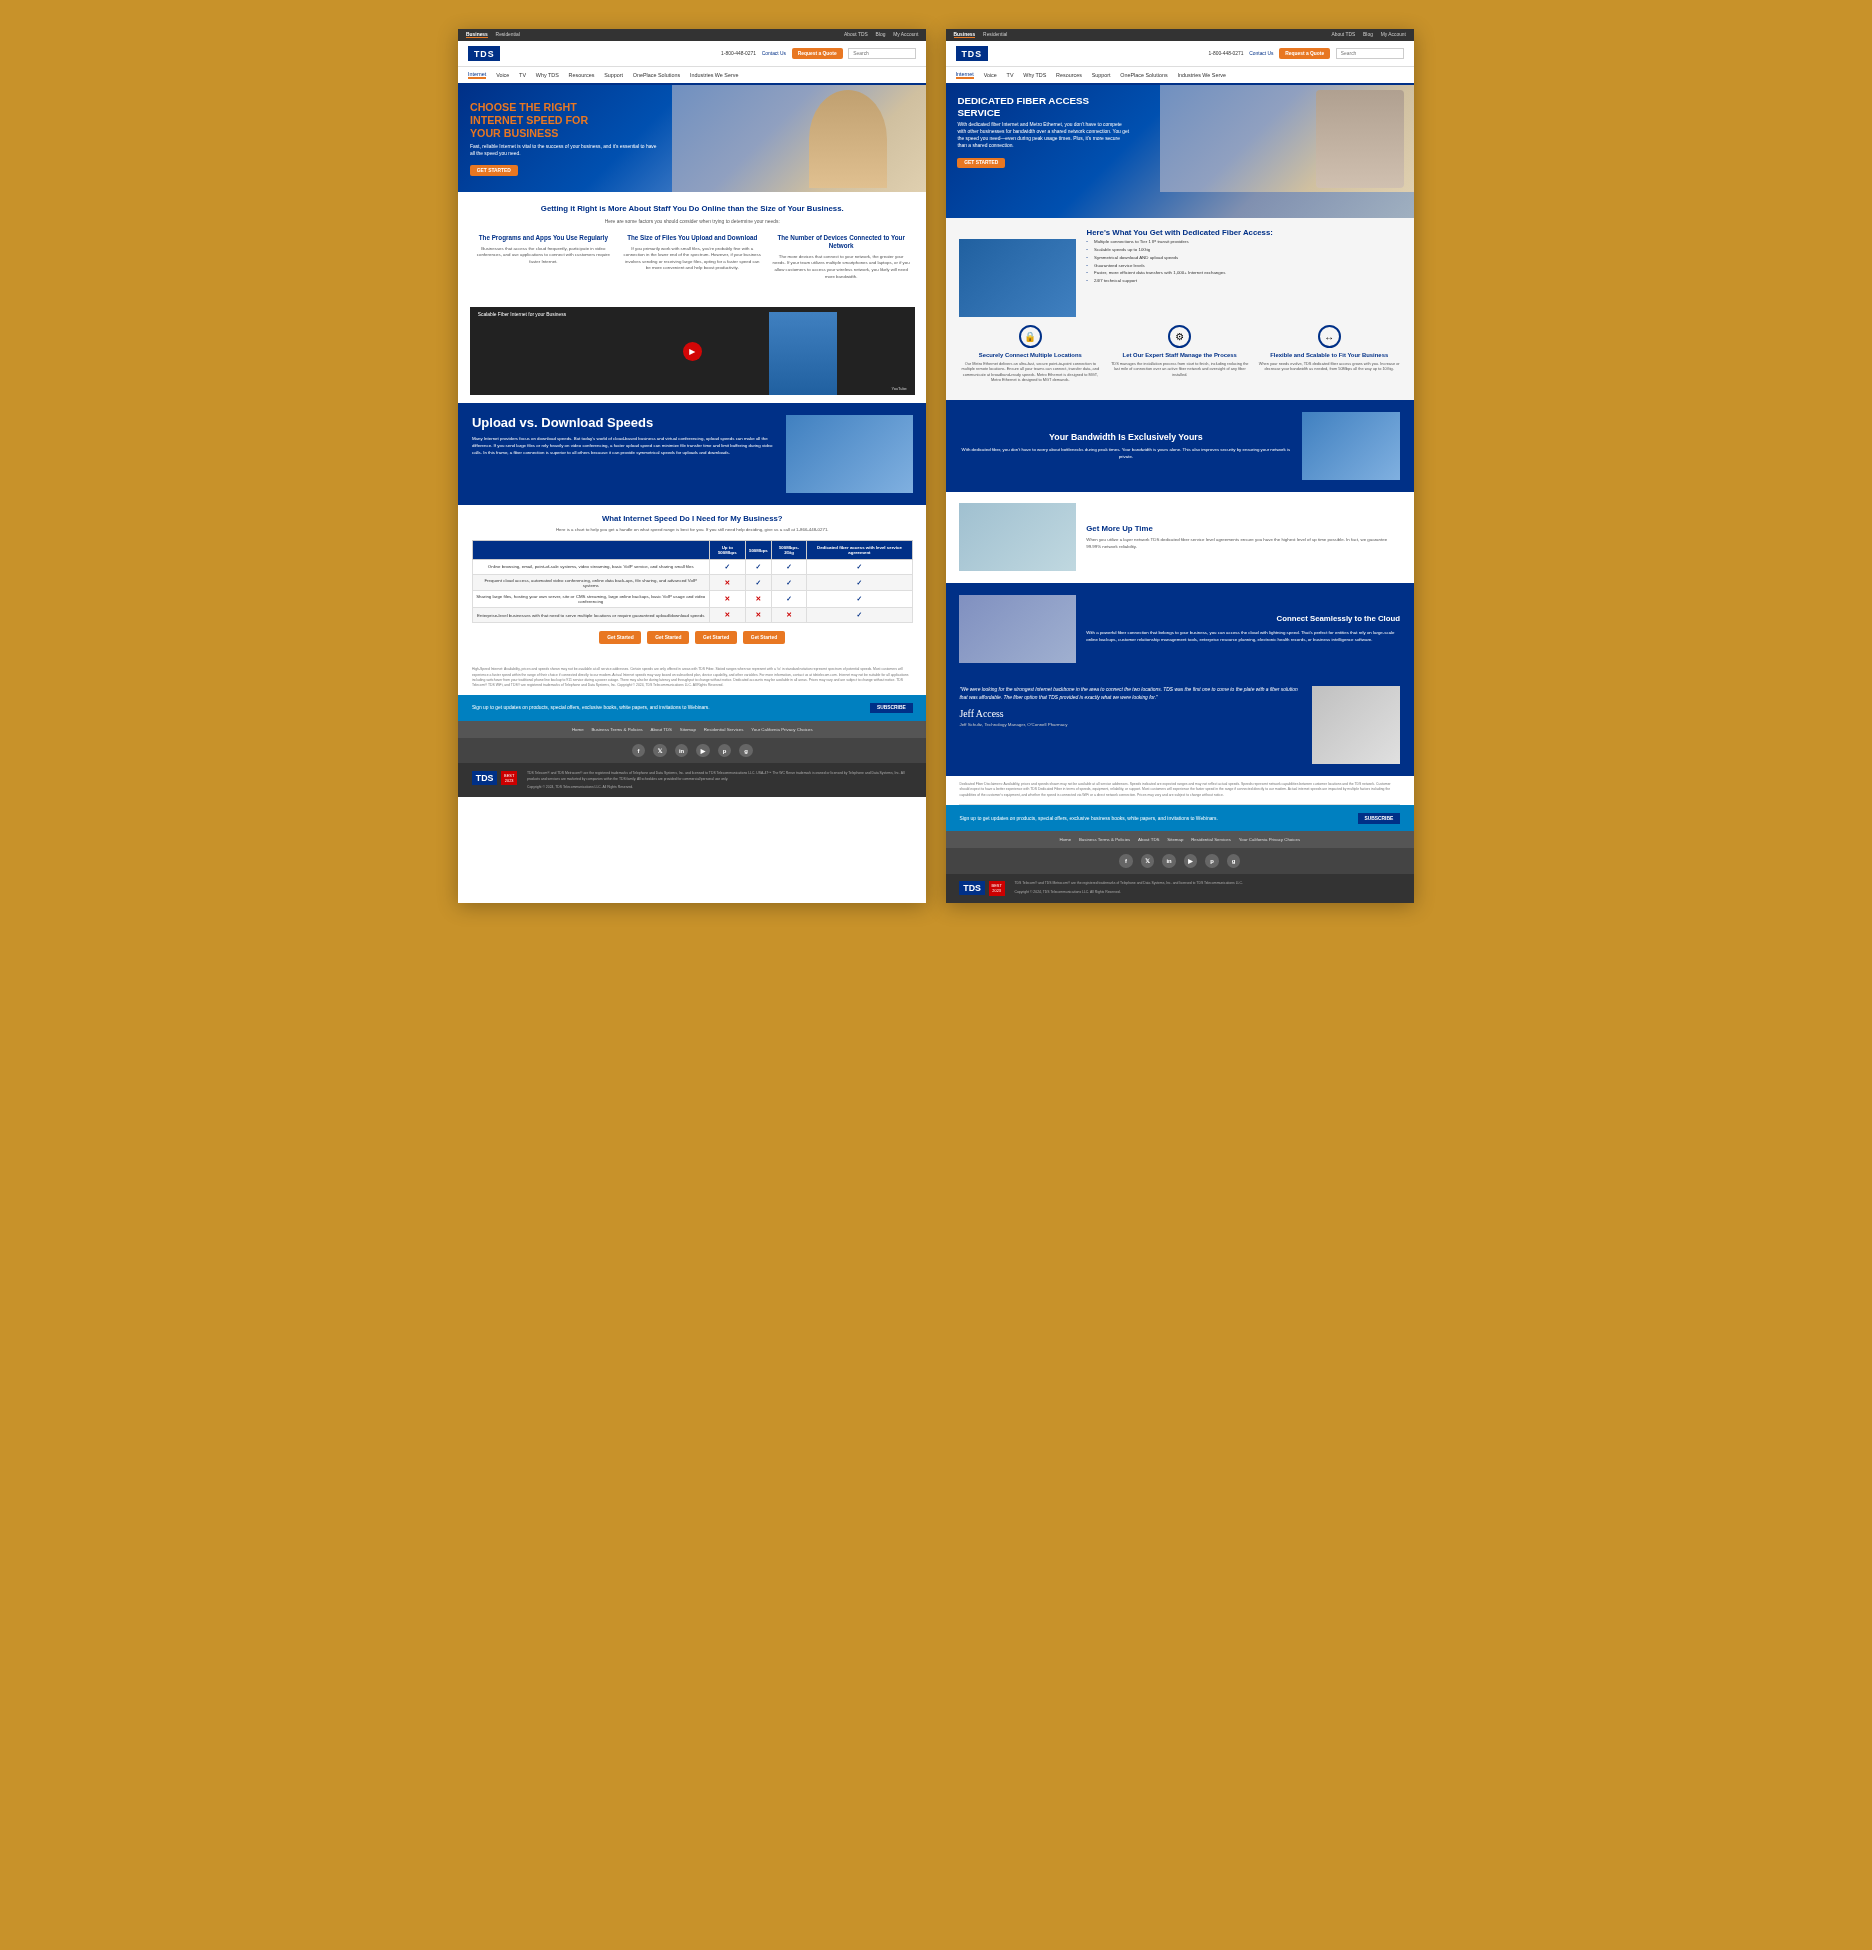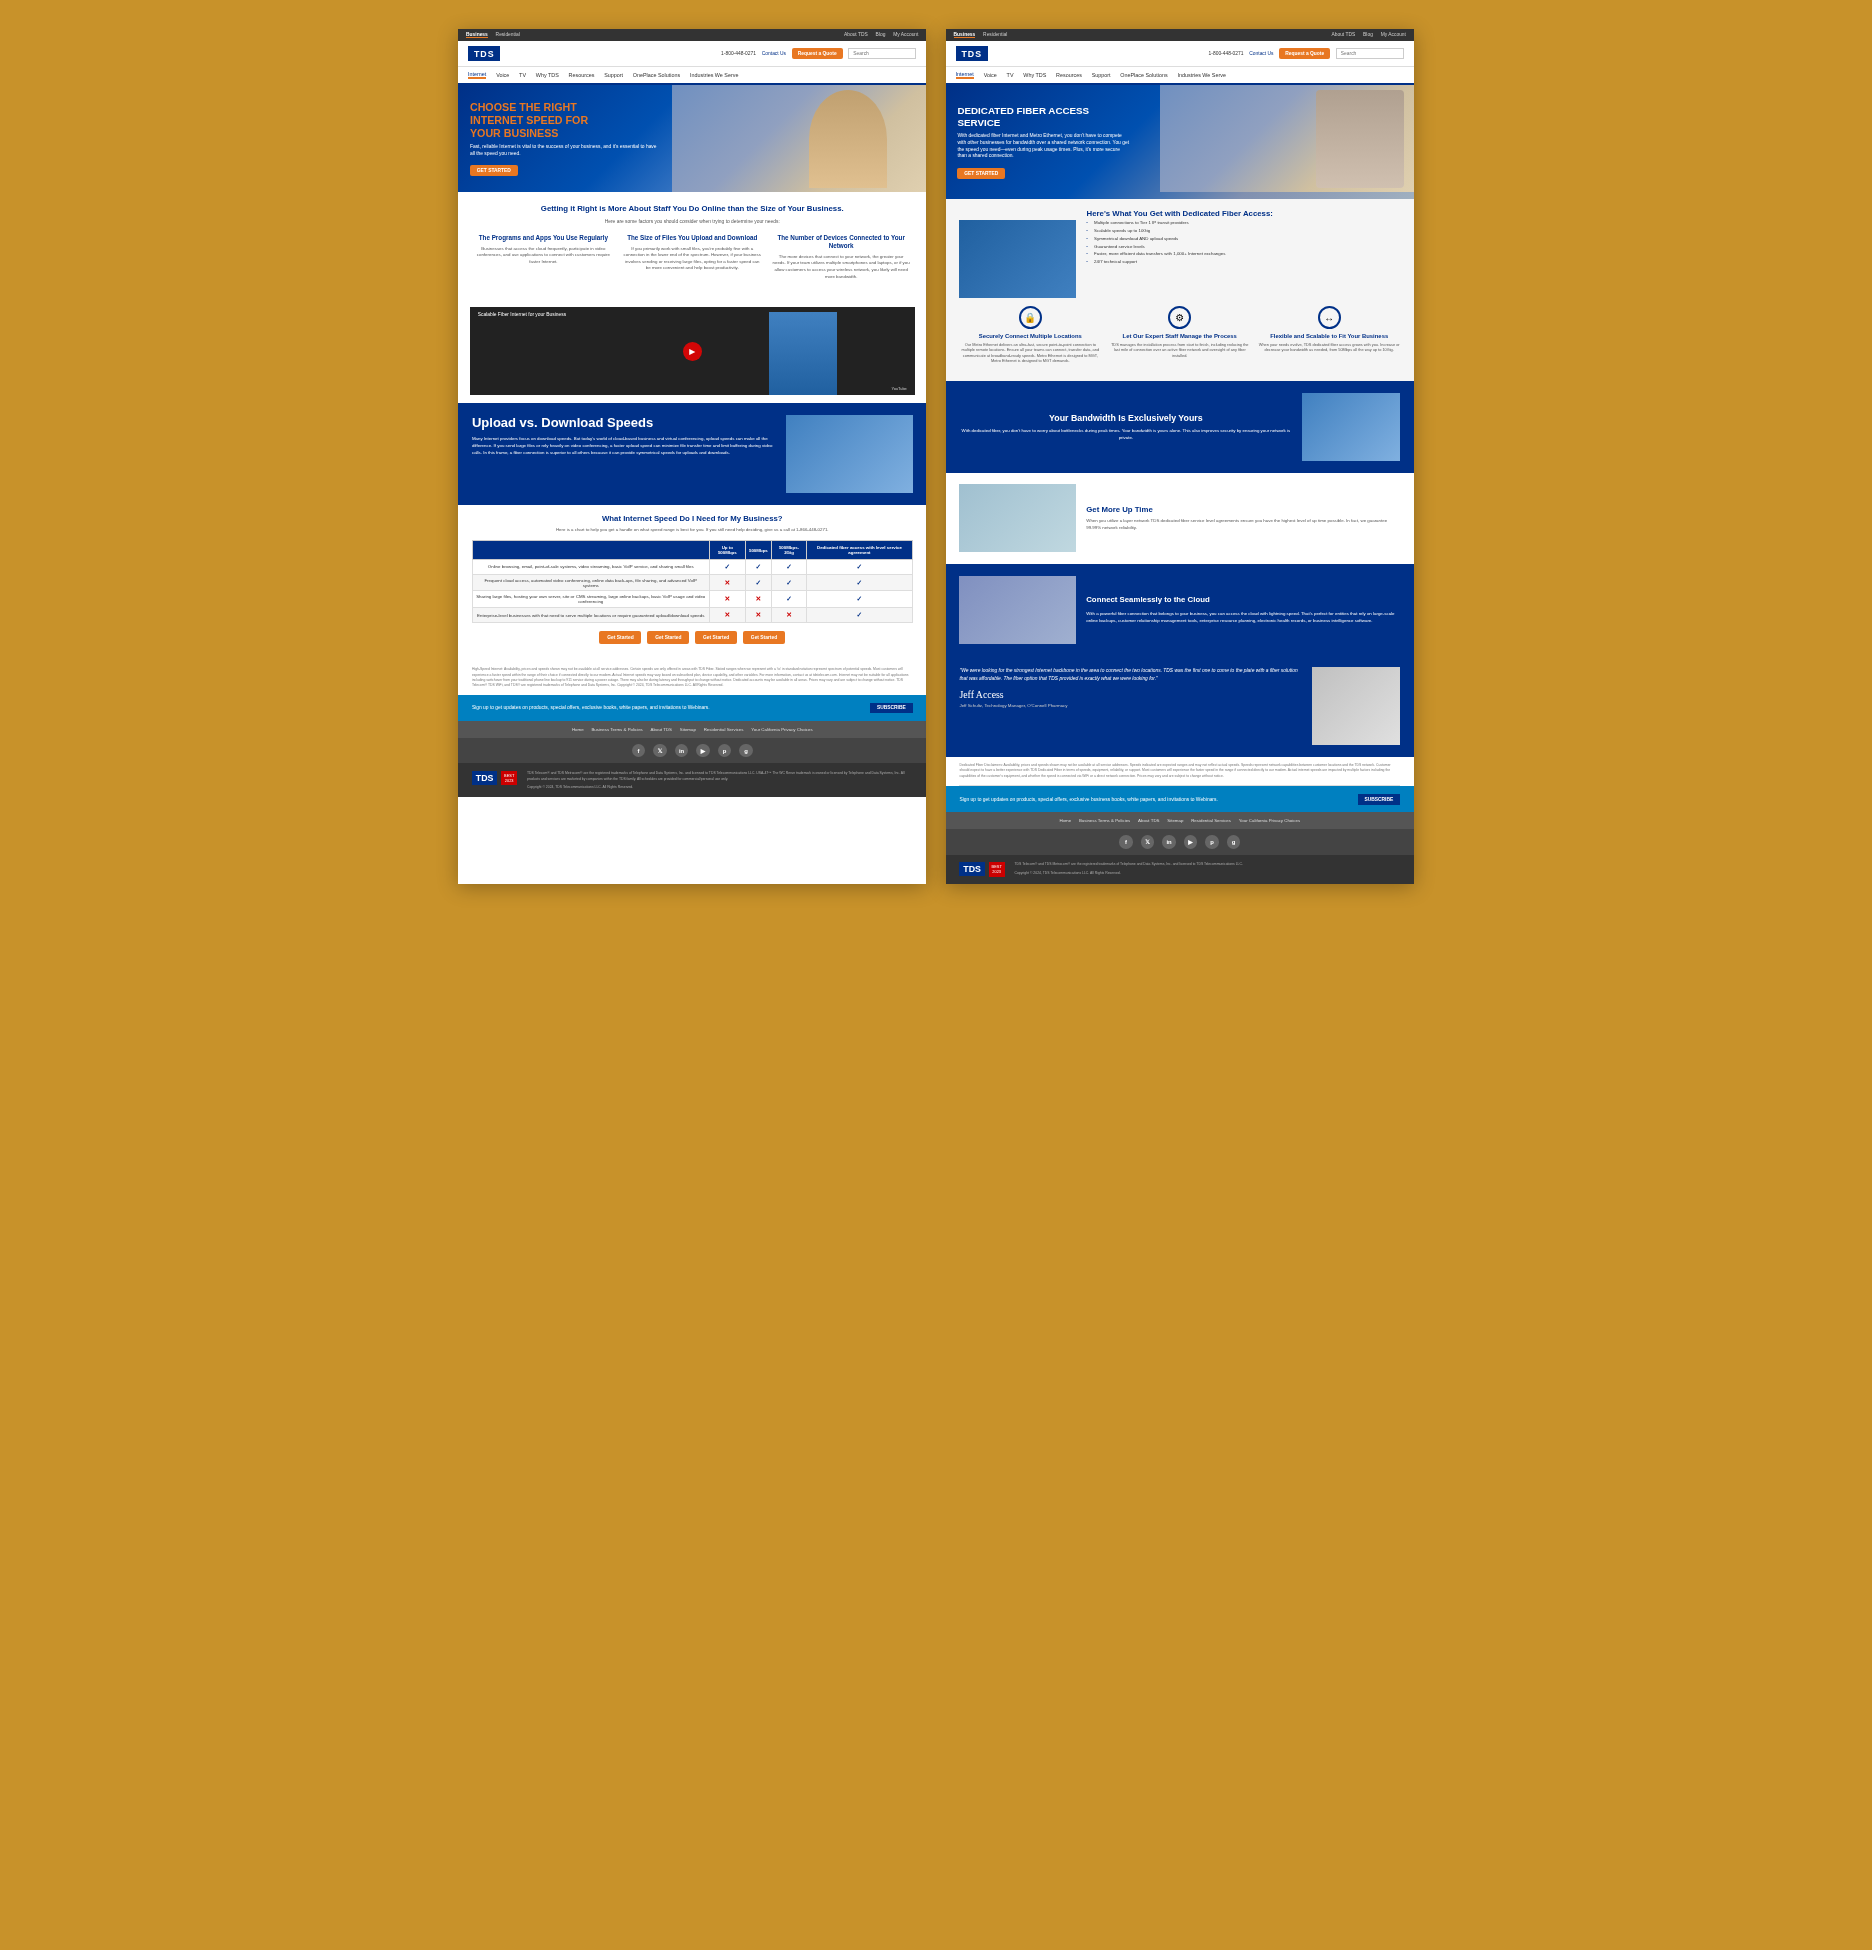--- a/index.html
+++ b/index.html
@@ -136,24 +136,24 @@
       width: 78px;
       height: 98px;
       background: linear-gradient(180deg, #c0a070 0%, #d0b080 50%, #e0c090 100%);
       border-radius: 50% 50% 0 0;
     }
 
     
     .hero2 {
       position: relative;
       background: linear-gradient(135deg, #003087 0%, #0050b0 40%, #8090b0 70%, #a0b0c0 100%);
-      height: 114px;
+      height: 133px;
       overflow: hidden;
       display: flex;
-      align-items: center;
+      align-items: flex-start;
     }
     .hero2-content { padding: 9.8px 11.7px; z-index: 2; max-width: 195px; }
     .hero2-title {
       color: #fff;
       font-size: 9.8px;
       font-weight: 900;
       line-height: 1.2;
       text-transform: uppercase;
     }
     .hero2-subtitle { color: #fff; font-size: 4.9px; margin: 3.9px 0; line-height: 1.4; }
@@ -443,21 +443,21 @@
       gap: 9.8px;
       align-items: center;
     }
     .cloud-image {
       width: 117px;
       height: 68px;
       background: linear-gradient(135deg, #8090c0, #a0b0d0);
       flex-shrink: 0;
     }
     .cloud-content { flex: 1; }
-    .cloud-title { font-size: 7.8px; font-weight: bold; margin-bottom: 7px; }
+    .cloud-title { font-size: 7.8px; font-weight: bold; margin-bottom: 7px; text-align: right; }
     .cloud-text { font-size: 4.4px; line-height: 1.5; }
 
     
     .quote-cta {
       background: #f5f5f5;
       padding: 11.7px 13.7px;
       text-align: center;
     }
     .quote-cta-title { font-size: 8.8px; color: #e87722; font-weight: bold; margin-bottom: 7.8px; }
 

